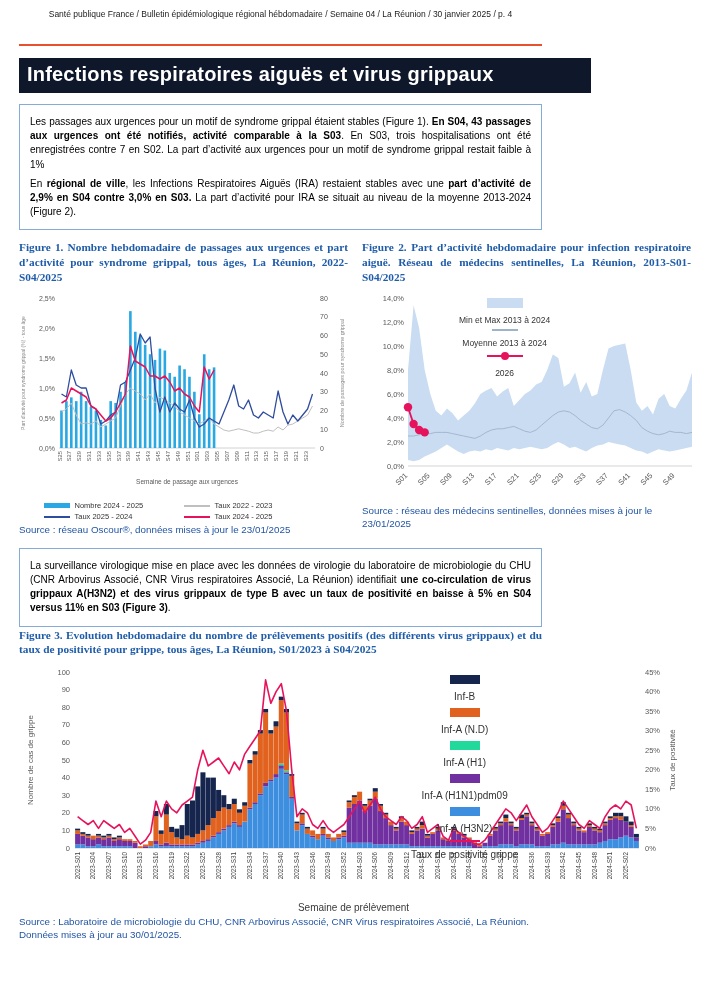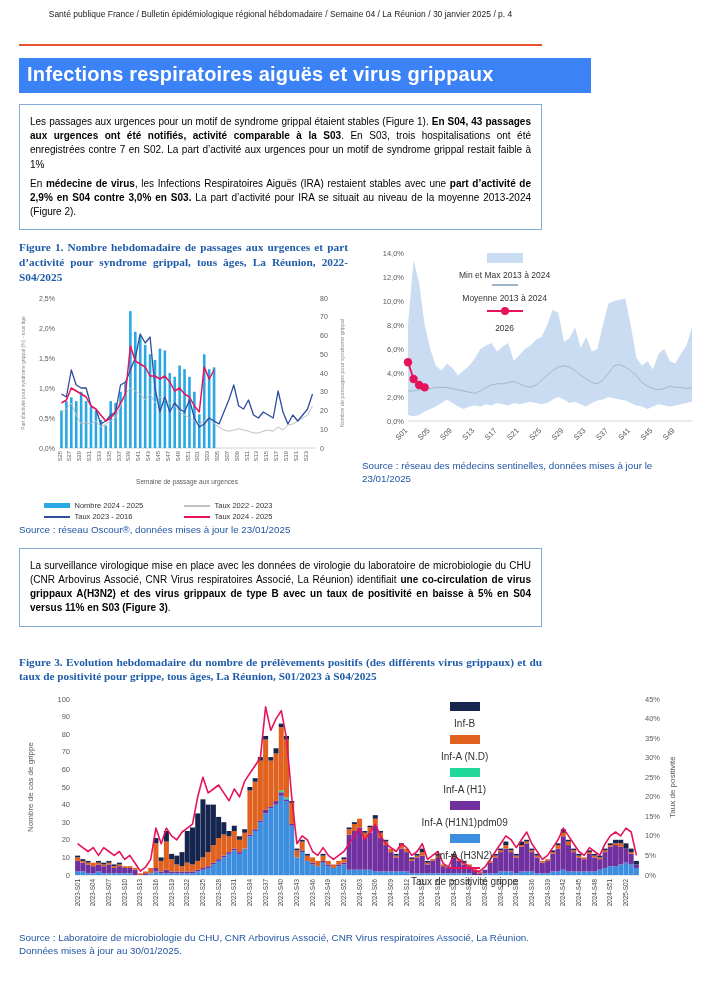--- a/index.html
+++ b/index.html
@@ -1,29 +1,29 @@
 <!DOCTYPE html>
 <html><head>
 <meta charset="utf-8">
 <style>
   html,body{margin:0;padding:0;background:#fff;}
   body{width:709px;font-family:"Liberation Sans",sans-serif;color:#000;}
   .page{position:relative;width:561px;min-height:1000px;padding:6px 19px 0;box-sizing:border-box;}
   .header{font-size:8.5px;text-align:center;color:#1a1a1a;padding-top:3px;}
   .rule{height:2px;background:#E8512E;margin-top:25px;}
-  .title-band{margin-top:12px;background:#3b82f6;color:#fff;font-weight:bold;font-size:20px;
+  .title-band{margin-top:12px;background:#0f172a;color:#fff;font-weight:bold;font-size:20px;
     padding:5px 8px 7px;width:556px;letter-spacing:0.2px;}
   .textbox{margin-top:11px;border:1.6px solid #85ABD9;padding:5px 10px;font-size:10px;
     line-height:1.42;text-align:justify;}
   .textbox p{margin:5px 0;}
   .b{font-weight:bold;}
   .fig-row{display:flex;gap:14px;margin-top:10px;}
   .fig-col{width:329px;}
   .fig-caption{color:#1F5CA9;font-weight:bold;font-size:11.3px;line-height:1.32;text-align:justify;font-family:Liberation Serif, serif;}
-  .fig3cap{margin-top:28px;}
+  .fig3cap{margin-top:1px;}
   .chart-wrap{position:relative;margin-top:5px;}
   .source{color:#2255A4;font-size:9.8px;margin-top:3px;line-height:1.3;}
   
   .leg1{display:grid;grid-template-columns:140px 140px;justify-content:center;row-gap:2px;
     margin-top:9px;font-size:7.5px;color:#333;}
   .leg1 .leg-item{display:flex;align-items:center;gap:5px;}
   
   .leg2{position:absolute;left:97px;top:8px;display:flex;flex-direction:column;gap:4px;
     font-size:8.5px;color:#333;}
   .leg3{position:absolute;left:392px;top:13px;display:flex;flex-direction:column;gap:6px;
@@ -36,21 +36,21 @@
 </head>
 <body>
 
 <div class="page">
   <div class="header">Santé publique France / Bulletin épidémiologique régional hébdomadaire / Semaine 04 / La Réunion / 30 janvier 2025 / p. 4</div>
   <div class="rule"></div>
   <div class="title-band">Infections respiratoires aiguës et virus grippaux</div>
 
   <div class="textbox" id="box1">
       <p><span>Les passages aux urgences pour un motif de syndrome grippal étaient stables (Figure 1). </span><span class="b">En S04, 43 passages aux urgences ont été notifiés, activité comparable à la S03</span><span>. En S03, trois hospitalisations ont été enregistrées contre 7 en S02. La part d’activité aux urgences pour un motif de syndrome grippal restait faible à 1%</span></p>
-      <p><span>En </span><span class="b">médecine de virus</span><span>, les Infections Respiratoires Aiguës (IRA) restaient stables avec une </span><span class="b">part d’activité de 2,9% en S04 contre 3,0% en S03.</span><span> La part d’activité pour IRA se situait au niveau de la moyenne 2013-2024 (Figure 2).</span></p>
+      <p><span>En </span><span class="b">régional de ville</span><span>, les Infections Respiratoires Aiguës (IRA) restaient stables avec une </span><span class="b">part d’activité de 2,9% en S04 contre 3,0% en S03.</span><span> La part d’activité pour IRA se situait au niveau de la moyenne 2013-2024 (Figure 2).</span></p>
     </div>
 
   <div class="fig-row">
     <div class="fig-col">
       <div class="fig-caption">Figure 1. Nombre hebdomadaire de passages aux urgences et part d’activité pour syndrome grippal, tous âges, La Réunion, 2022-S04/2025</div>
       <div class="chart-wrap" id="fig1-chart"><svg viewBox="0 0 330 198" width="330" height="198">
             <line x1="40" y1="158" x2="296" y2="158" stroke="#C6C6C6" stroke-width="0.8"></line>
             <rect x="41.16" y="120.50" width="2.6" height="37.50" fill="#29A8E3"></rect>
             <rect x="46.08" y="111.13" width="2.6" height="46.88" fill="#29A8E3"></rect>
             <rect x="51.01" y="107.38" width="2.6" height="50.63" fill="#29A8E3"></rect>
@@ -135,30 +135,31 @@
           <div class="leg-item">
             <span class="sw" style="width: 26px; height: 5px; background: rgb(41, 168, 227);"></span>
             <span>Nombre 2024 - 2025</span>
           </div>
           <div class="leg-item">
             <span class="sw" style="width: 26px; height: 2px; background: rgb(191, 191, 191);"></span>
             <span>Taux 2022 - 2023</span>
           </div>
           <div class="leg-item">
             <span class="sw" style="width: 26px; height: 2px; background: rgb(47, 77, 158);"></span>
-            <span>Taux 2023 - 2016</span>
+            <span>Taux 2025 - 2024</span>
           </div>
           <div class="leg-item">
             <span class="sw" style="width: 26px; height: 2px; background: rgb(230, 19, 92);"></span>
             <span>Taux 2024 - 2025</span>
           </div>
         </div>
       <div class="source">Source : réseau Oscour®,  données mises à jour le 23/01/2025</div>
     </div>
     <div class="fig-col">
+      <div class="fig-caption">Figure 2.  Part d’activité hebdomadaire pour infection respiratoire aiguë. Réseau de médecins sentinelles, La Réunion, 2013-S01-S04/2025</div>
       <div class="chart-wrap" id="fig2-chart">
         <div class="leg2" id="fig2-legend">
             <div class="leg-item">
               <span class="sw" style="width: 36px; height: 10px; background: rgb(201, 220, 241);"></span>
               <span>Min et Max 2013 à 2024</span>
             </div>
             <div class="leg-item">
               <span class="sw" style="width: 26px; height: 1.5px; background: rgb(159, 179, 200);"></span>
               <span>Moyenne 2013 à 2024</span>
             </div>
@@ -685,14 +686,15 @@
         <text x="515.0" y="190" text-anchor="end" font-size="6.3" fill="#404040" transform="rotate(-90 515.0 190)">2024-S36</text>
         <text x="530.6" y="190" text-anchor="end" font-size="6.3" fill="#404040" transform="rotate(-90 530.6 190)">2024-S39</text>
         <text x="546.3" y="190" text-anchor="end" font-size="6.3" fill="#404040" transform="rotate(-90 546.3 190)">2024-S42</text>
         <text x="562.0" y="190" text-anchor="end" font-size="6.3" fill="#404040" transform="rotate(-90 562.0 190)">2024-S45</text>
         <text x="577.6" y="190" text-anchor="end" font-size="6.3" fill="#404040" transform="rotate(-90 577.6 190)">2024-S48</text>
         <text x="593.3" y="190" text-anchor="end" font-size="6.3" fill="#404040" transform="rotate(-90 593.3 190)">2024-S51</text>
         <text x="609.0" y="190" text-anchor="end" font-size="6.3" fill="#404040" transform="rotate(-90 609.0 190)">2025-S02</text>
         <text x="14" y="98" text-anchor="middle" font-size="8" fill="#595959" transform="rotate(-90 14 98)">Nombre de cas de grippe</text>
         <text x="656" y="98" text-anchor="middle" font-size="8" fill="#595959" transform="rotate(-90 656 98)">Taux de positivité</text>
       </svg></div>
+  <div class="xtitle3">Semaine de prélèvement</div>
   <div class="source">Source : Laboratoire de microbiologie du CHU, CNR Arbovirus Associé, CNR Virus respiratoires Associé, La Réunion. Données mises à jour au 30/01/2025.</div>
 </div>
 
 </body></html>

